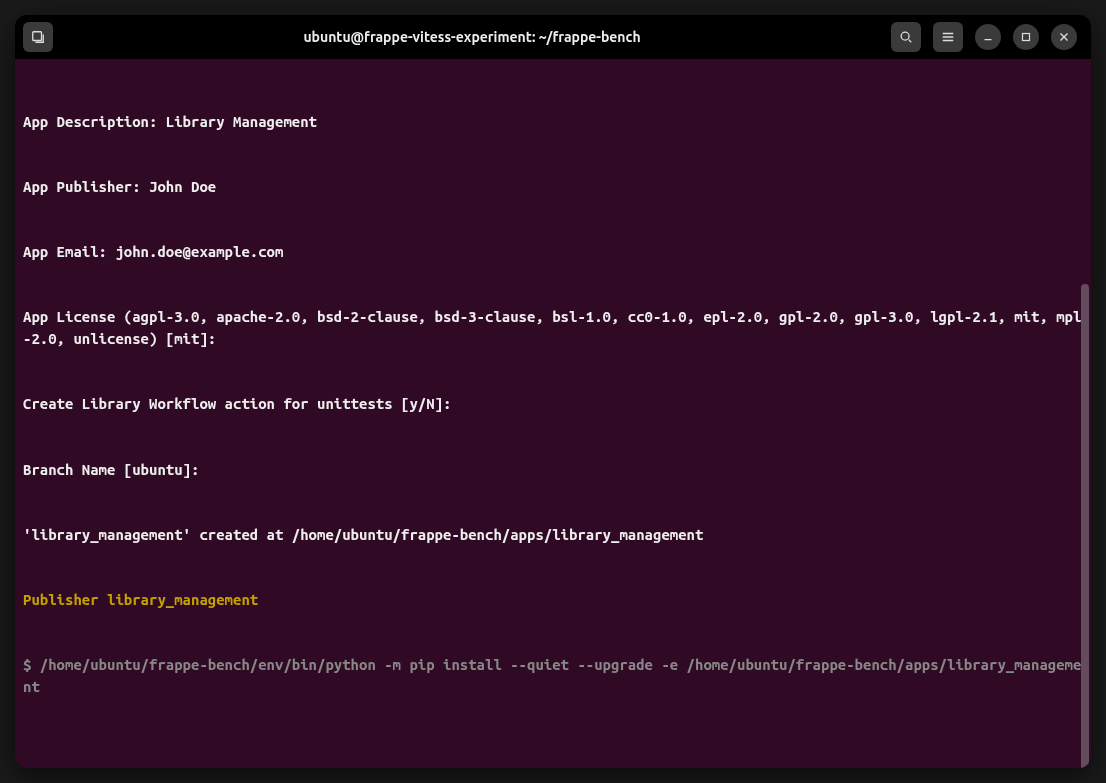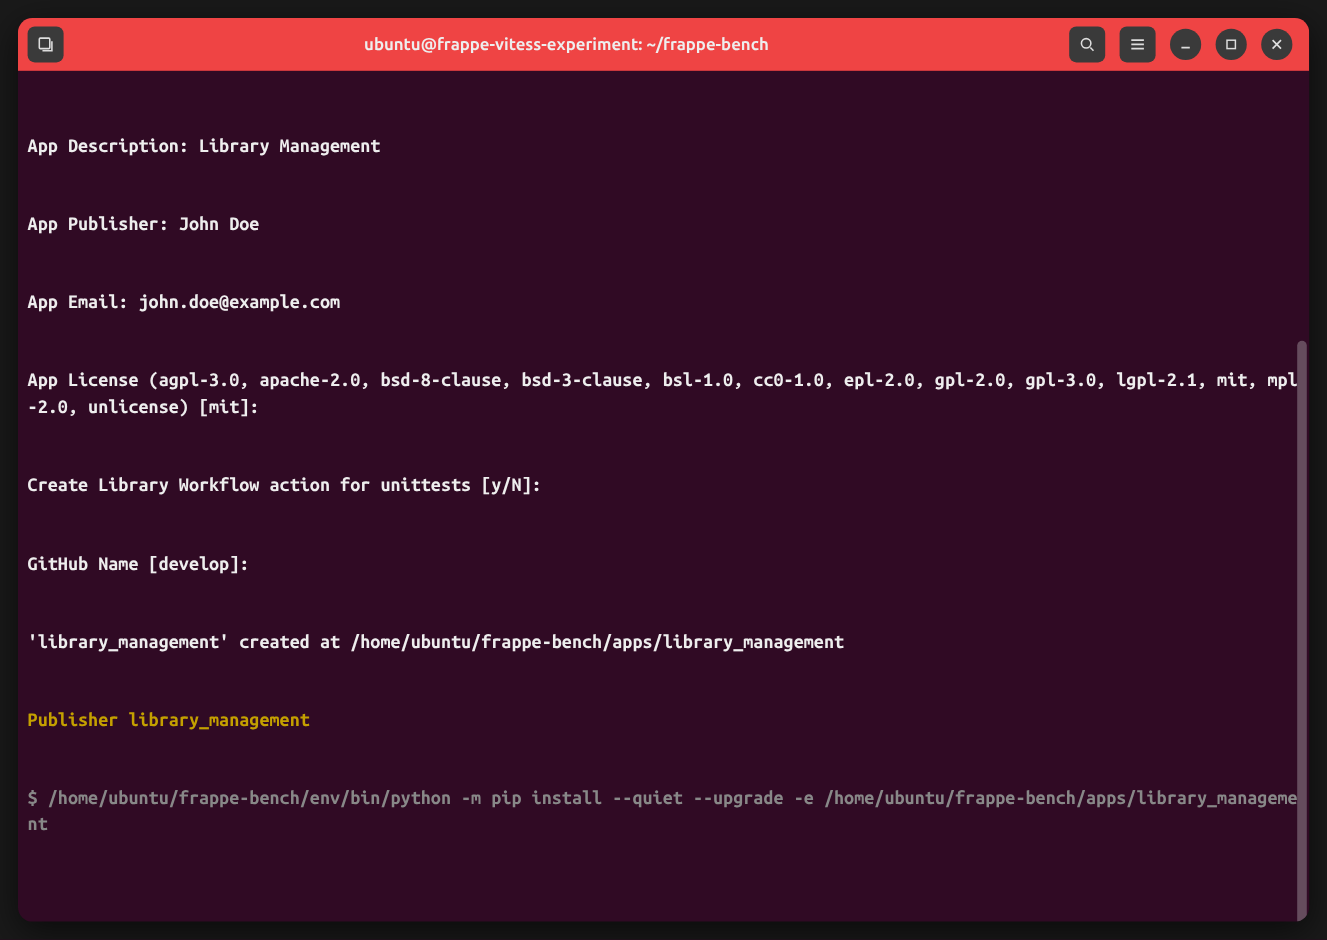--- a/index.html
+++ b/index.html
@@ -20,21 +20,21 @@
     background: #300a24;
     border-radius: 12px;
     overflow: hidden;
     box-shadow: 0 8px 30px rgba(0,0,0,0.6);
     display: flex;
     flex-direction: column;
     position: relative;
   }
   .titlebar {
     height: 44px;
-    background: #ef4444;
+    background: #000000;
     display: flex;
     align-items: center;
     padding: 0 8px;
   }
   .tb-btn {
     width: 30px; height: 30px;
     border-radius: 6px;
     background: #3a3a3a;
     display: flex;
     align-items: center;
@@ -118,23 +118,23 @@
           <path d="M4 4l8 8M12 4l-8 8"></path>
         </svg>
       </div>
     </div>
   </div>
 
   <div class="terminal">
     <div class="line">App Description: Library Management</div>
     <div class="line">App Publisher: John Doe</div>
     <div class="line">App Email: john.doe@example.com</div>
-    <div class="line">App License (agpl-3.0, apache-2.0, bsd-8-clause, bsd-3-clause, bsl-1.0, cc0-1.0, epl-2.0, gpl-2.0, gpl-3.0, lgpl-2.1, mit, mpl-2.0, unlicense) [mit]:</div>
+    <div class="line">App License (agpl-3.0, apache-2.0, bsd-2-clause, bsd-3-clause, bsl-1.0, cc0-1.0, epl-2.0, gpl-2.0, gpl-3.0, lgpl-2.1, mit, mpl-2.0, unlicense) [mit]:</div>
     <div class="line">Create Library Workflow action for unittests [y/N]:</div>
-    <div class="line">GitHub Name [develop]:</div>
+    <div class="line">Branch Name [ubuntu]:</div>
     <div class="line">'library_management' created at /home/ubuntu/frappe-bench/apps/library_management</div>
     <div class="line yellow">Publisher library_management</div>
     <div class="line gray">$ /home/ubuntu/frappe-bench/env/bin/python -m pip install --quiet --upgrade -e /home/ubuntu/frappe-bench/apps/library_management</div>
     
     
     
     
     
     
     

